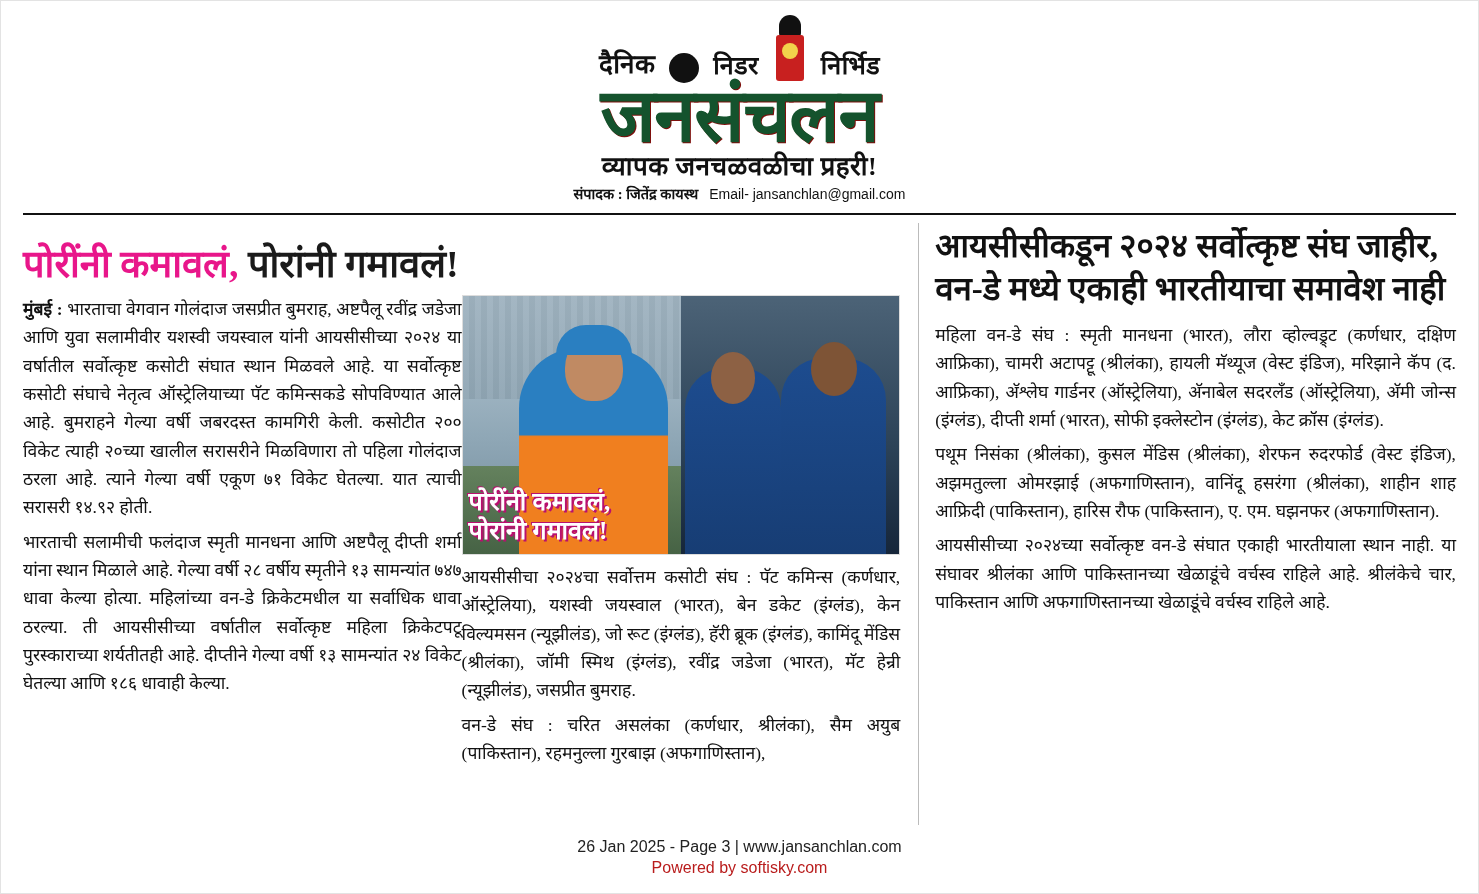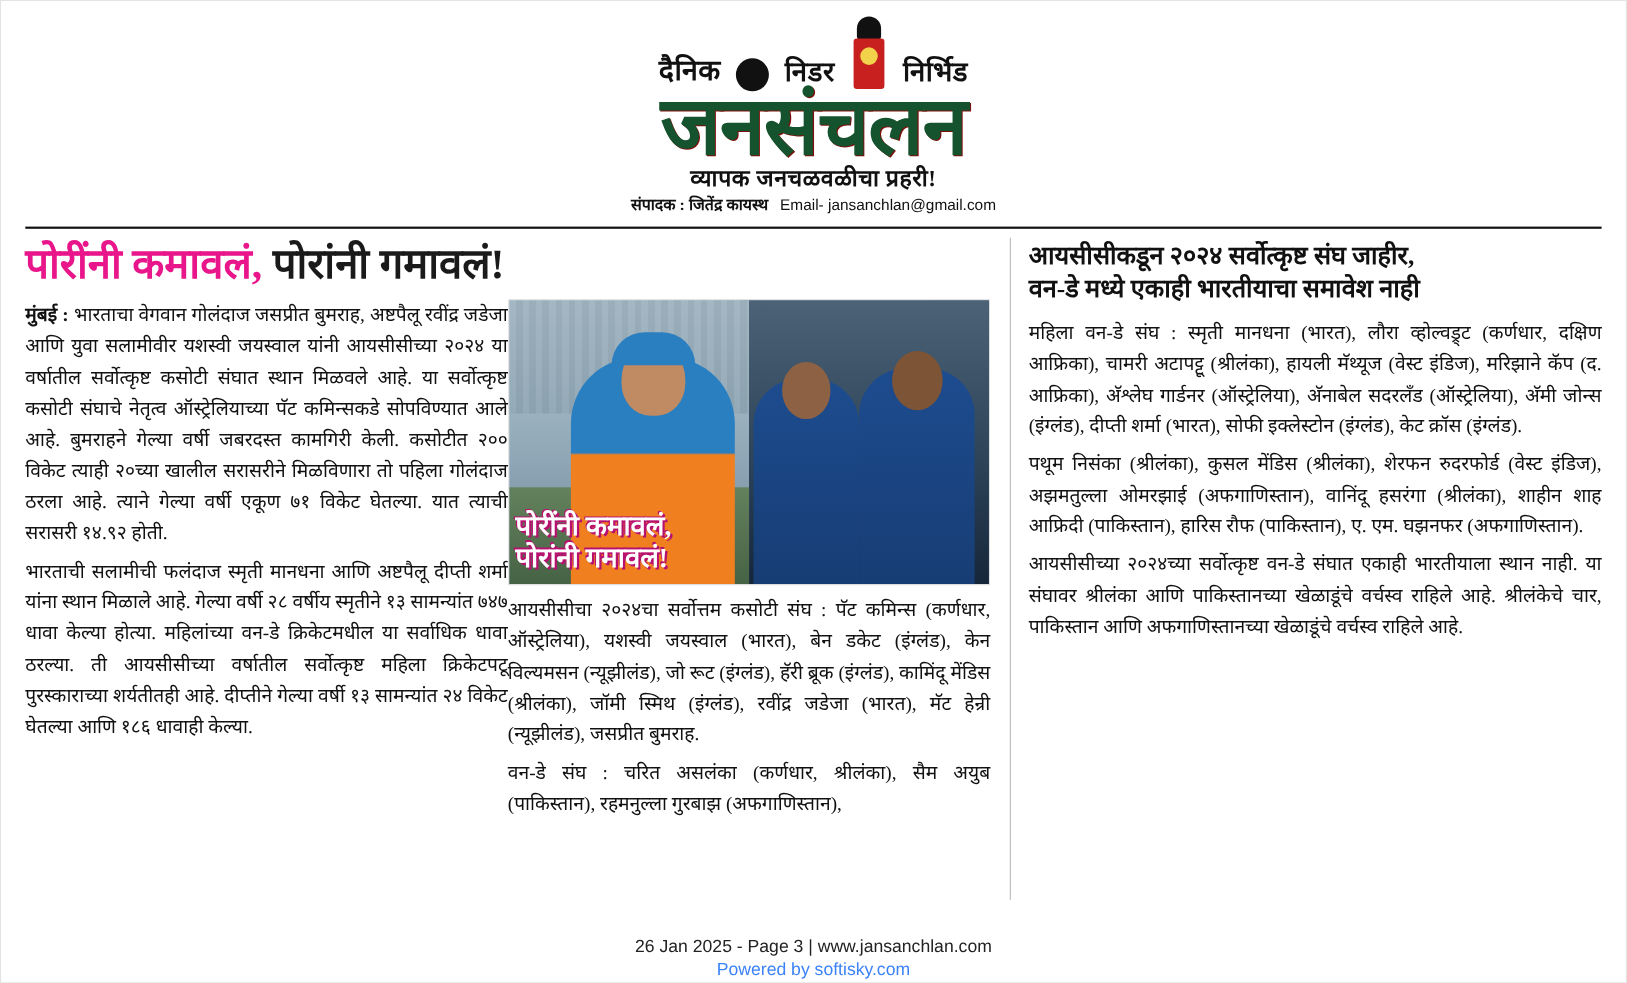--- a/index.html
+++ b/index.html
@@ -86,21 +86,21 @@
     font-size: 74px;
     line-height: 0.95;
     color: #14532d;
     letter-spacing: -1px;
     margin-top: -4px;
     text-shadow: 1px 1px 0 #7d0f0c;
   }
   .mast-tagline {
     font-family: "Liberation Serif", serif;
     font-weight: bold;
-    font-size: 21px;
+    font-size: 26px;
     color: #111;
     margin-top: -4px;
     letter-spacing: 0.5px;
   }
   .mast-sub {
     font-size: 14.5px;
     color: #111;
     font-family: "Liberation Serif", serif;
   }
   .mast-sub .editor { font-weight: bold; }
@@ -120,29 +120,29 @@
     height: 610px;
   }
   .col-left { width: 62%; position: relative; }
   .col-right { width: 38%; position: relative; border-left: 1px solid #bbb; padding-left: 16px;}
 
   .headline {
     font-family: "Liberation Serif", serif;
     font-weight: bold;
     font-size: 38px;
     line-height: 1.15;
-    margin: 4px 0 8px 0;
+    margin: 20px 0 8px 0;
   }
   .headline .pink { color: #e8168a; }
   .headline .dark { color: #1a1a1a; }
 
   .headline-right {
     font-family: "Liberation Serif", serif;
     font-weight: bold;
-    font-size: 23px;
+    font-size: 33px;
     line-height: 1.3;
     color: #111;
     margin: 2px 0 10px 0;
   }
 
   .body-cols {
     display: flex;
   }
   .bcol { flex: 1; }
 
@@ -222,26 +222,26 @@
     font-size:25px;
     line-height:1.15;
     color:#ffffff;
     text-shadow: 2px 2px 0 #b8106f, -1px -1px 0 #b8106f;
     width: 50%;
   }
 
   
   .footer {
     position: absolute;
-    left: 0; right: 0; bottom: 2px;
+    left: 0; right: 0; bottom: 16px;
     text-align: center;
     font-family: "Liberation Sans", sans-serif;
   }
   .footer .line1 { font-size: 16px; color: #222; }
-  .footer .line2 { font-size: 16px; color: #3b82f6; margin-top: 3px; }
+  .footer .line2 { font-size: 16px; color: #b91c1c; margin-top: 3px; }
 </style>
 </head>
 <body>
 
 <div class="page">
 
   <div class="masthead">
     <div class="mast-row">
       <div class="mast-word">दैनिक</div>
       <div class="dot-big"></div>

